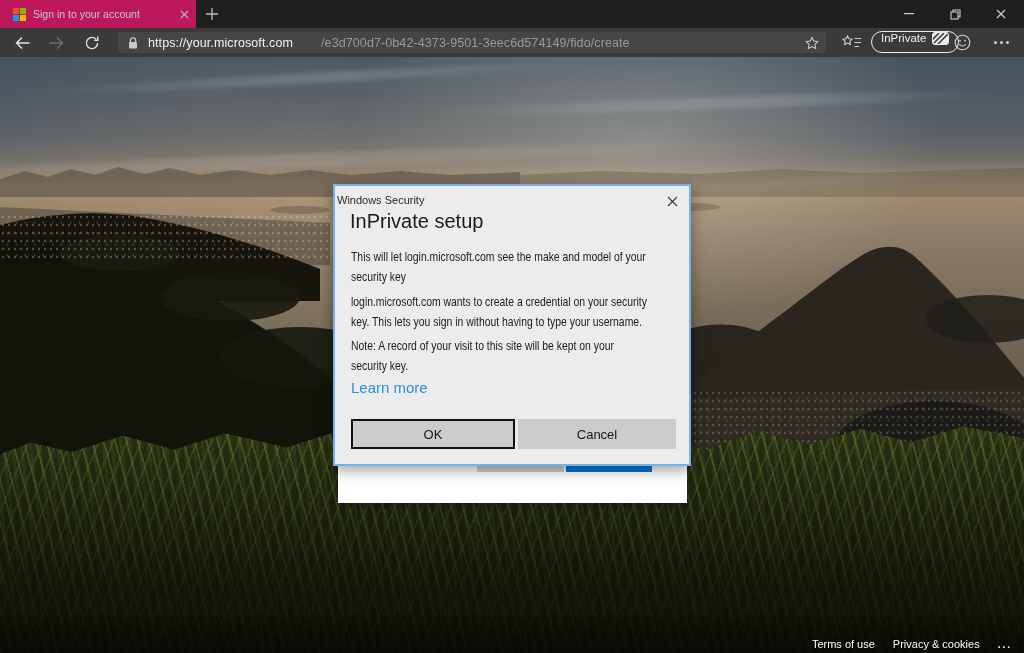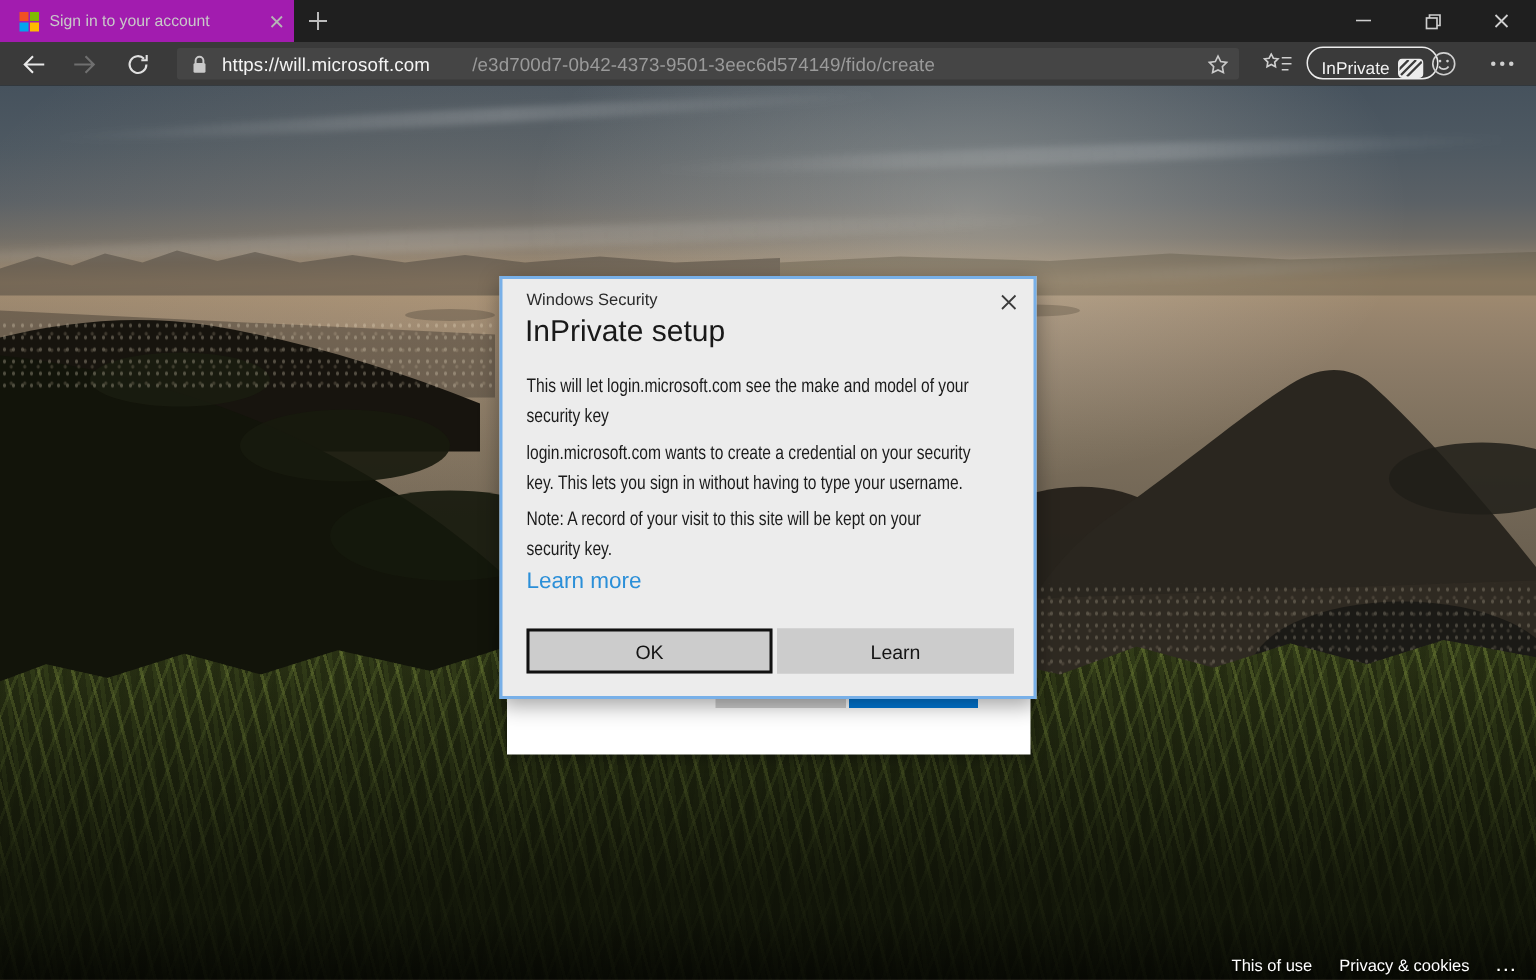--- a/index.html
+++ b/index.html
@@ -2,21 +2,21 @@
 <html><head>
 <meta charset="utf-8">
 <style>
   * { margin:0; padding:0; box-sizing:border-box; }
   html,body { width:1024px; height:653px; overflow:hidden; background:#000;
               font-family:"Liberation Sans", sans-serif; }
 
   
   #chrome { position:relative; width:1024px; height:57px; }
   #tabbar { position:absolute; top:0; left:0; width:1024px; height:28px; background:#1f1f1f; }
-  #tab { position:absolute; left:0; top:0; width:196px; height:28px; background:#a21caf;
+  #tab { position:absolute; left:0; top:0; width:196px; height:28px; background:#be185d;
          display:flex; align-items:center; }
   #tab-favicon { width:13px; height:13px; margin-left:13px; display:grid;
                  grid-template-columns:6px 6px; grid-gap:1px; }
   #tab-favicon span { width:6px; height:6px; }
   .ms-red{background:#f25022}.ms-green{background:#7fba00}.ms-blue{background:#00a4ef}.ms-yellow{background:#ffb900}
   #tab-title { margin-left:7px; font-size:10.5px; color:#c9c9c9; white-space:nowrap;
                overflow:hidden; flex:1; }
   .iconbtn { display:flex; align-items:center; justify-content:center; cursor:default; }
   #tab-close { width:24px; height:28px; }
   #newtab { position:absolute; left:199px; top:0; width:26px; height:28px; }
@@ -30,21 +30,21 @@
   #refresh-btn{ position:absolute; left:82px;  top:6px; width:20px; height:18px; }
   #addressbar { position:absolute; left:118px; top:4px; width:708px; height:21px;
                 background:#454545; border-radius:2px; display:flex; align-items:center; }
   #lock-icon { margin-left:9px; display:flex; }
   #url { margin-left:9px; font-size:12.5px; white-space:nowrap; letter-spacing:.1px; }
   #url .host { color:#f4f4f4; }
   #url .path { color:#9a9a9a;padding-left:28px; }
   #url-star { margin-left:auto; margin-right:7px; display:flex; }
   #hub-btn { position:absolute; left:839px; top:5px; width:26px; height:19px; }
   #inprivate { position:absolute; left:871px; top:3px; height:22px; border:1.5px solid #ececec;
-               border-radius:11px; display:flex; align-items:flex-end; padding:0 9px; }
+               border-radius:11px; display:flex; align-items:flex-start; padding:0 9px; }
   #inprivate span { color:#f2f2f2; font-size:11.5px; margin-right:6px; }
   #smiley-btn { position:absolute; left:951px; top:5px; width:22px; height:19px; }
   #menu-btn { position:absolute; left:986px; top:5px; width:30px; height:19px; }
   #menu-btn i { width:3px; height:3px; border-radius:50%; background:#cfcfcf; margin:0 1.5px; }
 
   
   #page { position:absolute; top:57px; left:0; width:1024px; height:596px; overflow:hidden;
           background:
             radial-gradient(420px 260px at 63% 14%, rgba(248,238,220,.30), rgba(248,230,200,0) 70%),
             radial-gradient(500px 300px at 30% 22%, rgba(235,200,160,.16), rgba(235,200,160,0) 70%),
@@ -81,21 +81,21 @@
   
   #footer { position:absolute; right:12px; bottom:3px; display:flex; align-items:center;
             font-size:11px; color:#fff; text-shadow:0 1px 2px rgba(0,0,0,.9); }
   #footer .flink { margin-left:18px; white-space:nowrap; }
   #footer-more { margin-left:14px; letter-spacing:2px; font-weight:bold; font-size:10px; }
 
   
   #dialog { position:absolute; left:333px; top:184px; width:358px; height:282px;
             background:#ececec; border:2px solid #78b0e8;
             box-shadow:0 4px 14px rgba(0,0,0,.38); color:#1a1a1a; }
-  #dlg-title { position:absolute; left:16px; top:8px; font-size:11px; color:#2a2a2a; }
+  #dlg-title { position:absolute; left:2px; top:8px; font-size:11px; color:#2a2a2a; }
   #dlg-close { position:absolute; right:6px; top:5px; width:22px; height:20px; }
   #dlg-heading { position:absolute; left:15px; top:24px; font-size:20px; color:#191919; }
   .dlg-p { position:absolute; left:16px; width:420px; font-size:13px; line-height:19.5px;
            white-space:pre-line; transform:scaleX(.8); transform-origin:0 0; color:#1b1b1b; }
   #dlg-p1 { top:61px; }
   #dlg-p2 { top:106px; }
   #dlg-p3 { top:150px; }
   #dlg-learn { position:absolute; left:16px; top:193px; font-size:15px; cursor:pointer; }
   #dlg-buttons { position:absolute; left:16px; top:233px; width:325px; height:48px; display:flex; }
   .dlg-btn { height:30px; background:#cccccc; font-size:13px; color:#151515;
@@ -166,21 +166,21 @@
         </svg>
     </span>
 
     <div id="addressbar">
       <span id="lock-icon">
         <svg width="12" height="14" viewBox="0 0 12 14">
           <path d="M3.4 6V4.4a2.6 2.6 0 0 1 5.2 0V6" fill="none" stroke="#c9c9c9" stroke-width="1.3"></path>
           <rect x="2" y="6" width="8" height="6.5" rx="1" fill="#c9c9c9"></rect>
           </svg>
       </span>
-      <span id="url"><span class="host">https://will.microsoft.com</span><span class="path">/e3d700d7-0b42-4373-9501-3eec6d574149/fido/create</span></span>
+      <span id="url"><span class="host">https://your.microsoft.com</span><span class="path">/e3d700d7-0b42-4373-9501-3eec6d574149/fido/create</span></span>
       <span id="url-star">
         <svg width="14" height="14" viewBox="0 0 14 14" fill="none" stroke="#c9c9c9" stroke-width="1.1">
           <path d="M7 1.4l1.8 3.6 4 .6-2.9 2.8.7 4L7 10.6 3.4 12.4l.7-4L1.2 5.6l4-.6z"></path>
           </svg>
       </span>
     </div>
 
     <span id="hub-btn" class="iconbtn">
       <svg width="20" height="15" viewBox="0 0 20 15" fill="none" stroke="#cfcfcf" stroke-width="1.1">
         <path d="M5.5 1l1.4 2.8 3.1.4-2.2 2.2.5 3.1L5.5 8 2.7 9.5l.5-3.1L1 4.2l3.1-.4z"></path>
@@ -249,21 +249,21 @@
 
   <div id="grass"></div>
   <div id="vignette"></div>
 
   <div id="card">
     <div id="card-back"></div>
     <div id="card-next" style="background: rgb(0, 120, 215);"></div>
   </div>
 
   <div id="footer">
-    <span class="flink">This of use</span>
+    <span class="flink">Terms of use</span>
     <span class="flink">Privacy &amp; cookies</span>
     <span class="flink" id="footer-more">...</span>
   </div>
 </div>
 
 <div id="dialog" style="border-color: rgb(120, 176, 232);">
   <div id="dlg-title">Windows Security</div>
   <span id="dlg-close" class="iconbtn">
     <svg width="11" height="11" viewBox="0 0 11 11">
         <path d="M1 1l9 9M10 1l-9 9" stroke="#3c3c3c" stroke-width="1.2" fill="none"></path>
@@ -272,15 +272,15 @@
   <div id="dlg-heading">InPrivate setup</div>
   <div id="dlg-p1" class="dlg-p">This will let login.microsoft.com see the make and model of your
 security key</div>
   <div id="dlg-p2" class="dlg-p">login.microsoft.com wants to create a credential on your security
 key. This lets you sign in without having to type your username.</div>
   <div id="dlg-p3" class="dlg-p">Note: A record of your visit to this site will be kept on your
 security key.</div>
   <div id="dlg-learn" style="color: rgb(43, 143, 216);">Learn more</div>
   <div id="dlg-buttons">
     <div id="dlg-ok" class="dlg-btn">OK</div>
-    <div id="dlg-cancel" class="dlg-btn">Learn</div>
+    <div id="dlg-cancel" class="dlg-btn">Cancel</div>
   </div>
 </div>
 
 </body></html>

